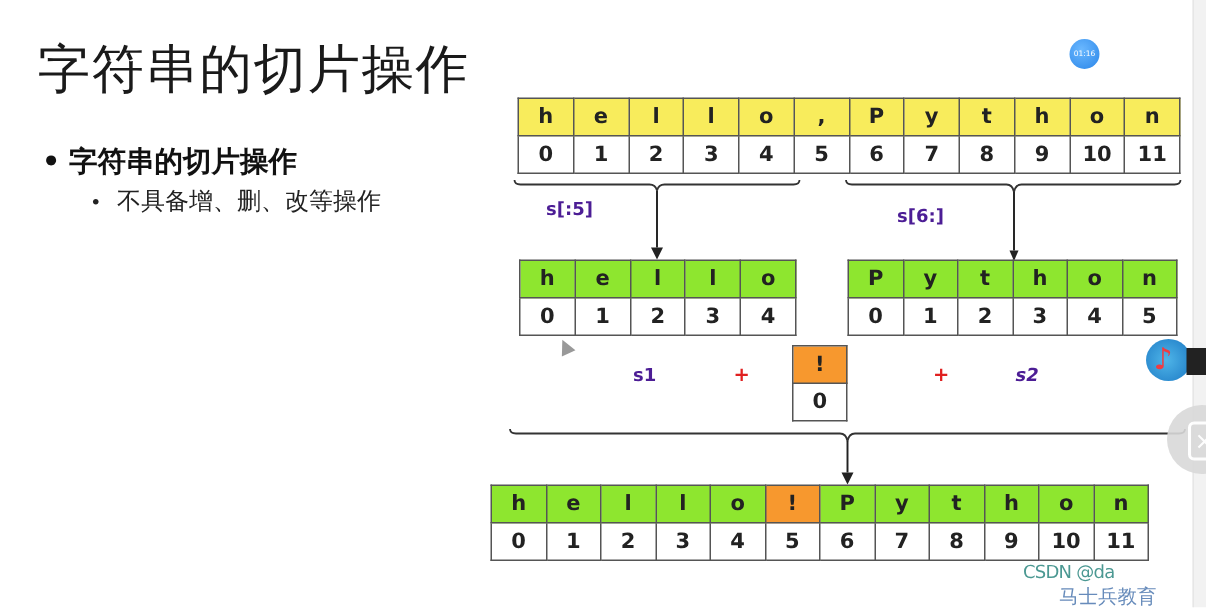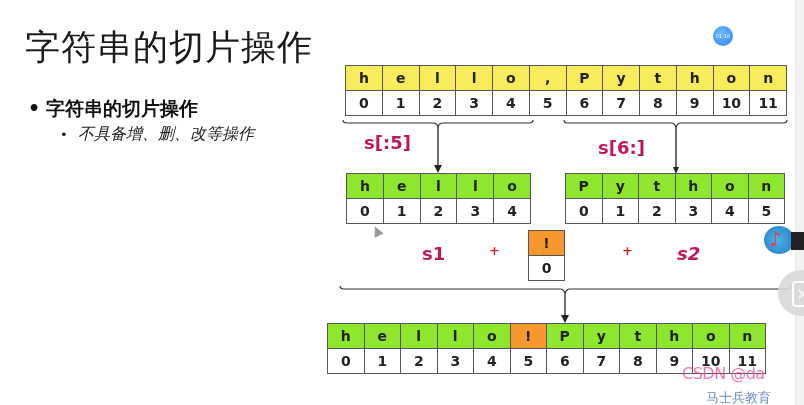--- a/index.html
+++ b/index.html
@@ -8,35 +8,35 @@
     font-family: "DejaVu Sans", "Liberation Sans", sans-serif; color: #111;
   }
   .slide { position: absolute; left: 0; top: 10px; width: 804px; height: 362px; }
   .title {
     position: absolute; left: 25px; top: 17px; font-size: 35px; font-weight: 300;
     letter-spacing: 1px; color: #1a1a1a; line-height: 40px; white-space: nowrap;
   }
   .bullets { position: absolute; left: 28px; top: 85px; }
   .b1 { font-size: 19px; font-weight: bold; line-height: 26px; white-space: nowrap; }
   .b1 .dot, .b2 .dot { display: inline-block; width: 18px; }
-  .b2 { font-size: 16px; line-height: 26px; margin-left: 32px; white-space: nowrap; color: #222; font-style: italic; }
+  .b2 { font-size: 16px; line-height: 26px; margin-left: 32px; white-space: nowrap; color: #222; }
   .b2 .dot { width: 18px; font-size: 13px; }
 
   table.strip { position: absolute; border-collapse: collapse; table-layout: fixed; }
   table.strip td {
     border: 1px solid #555; text-align: center; font-weight: bold; font-size: 14px;
     height: 24px; padding: 0; color: #222;
   }
   table.strip tr.chars td { font-family: "DejaVu Sans", sans-serif; }
   table.strip tr.idx td { background: #ffffff; font-weight: bold; color: #222; }
   .yellow td { background: #F8EC5C; }
   .green td { background: #8EE62F; }
   td.orange { background: #F7982E !important; }
 
-  .lbl { position: absolute; font-weight: bold; font-size: 18px; color: #be185d; white-space: nowrap; }
+  .lbl { position: absolute; font-weight: bold; font-size: 12px; color: #4c1d95; white-space: nowrap; }
   .plus { position: absolute; font-weight: bold; font-size: 13px; color: #E02020; }
   svg.lines { position: absolute; left: 0; top: 0; width: 804px; height: 405px; pointer-events: none; }
 
   .timer {
     position: absolute; left: 713px; top: 26px; width: 20px; height: 20px; border-radius: 50%;
     background: radial-gradient(circle at 40% 35%, #6ab8ff, #2a85e8); color: #fff;
     font-size: 5px; line-height: 20px; text-align: center;
   }
   .rightbar { position: absolute; left: 795px; top: 0; width: 9px; height: 405px; background: #f2f2f2; border-left: 1px solid #e6e6e6; }
   .music-icon {
@@ -49,21 +49,21 @@
   .music-tag { position: absolute; left: 791px; top: 232px; width: 13px; height: 18px; background: #222; }
   .close-circle {
     position: absolute; left: 778px; top: 270px; width: 46px; height: 46px; border-radius: 50%;
     background: #d9d9d9; opacity: 0.9;
   }
   .close-circle .x {
     position: absolute; left: 14px; top: 11px; width: 18px; height: 22px; border: 2px solid #fff; border-radius: 4px;
     color: #fff; font-size: 16px; line-height: 22px; text-align: center;
   }
   .watermark {
-    position: absolute; left: 682px; top: 364px; font-size: 16px; color: #ec4899; opacity: 0.75; white-space: nowrap;
+    position: absolute; left: 682px; top: 374px; font-size: 12px; color: #0f766e; opacity: 0.75; white-space: nowrap;
     letter-spacing: -0.5px;
   }
   .watermark2 {
     position: absolute; left: 706px; top: 389px; font-size: 13px; color: #3465a4; opacity: 0.75; white-space: nowrap; font-family: Liberation Serif, serif;
   }
   .cursor { position: absolute; left: 372px; top: 216px; width: 0; height: 0;
     border-left: 5px solid transparent; border-right: 5px solid transparent; border-bottom: 10px solid #999; transform: rotate(-25deg); }
 </style>
 </head>
 <body>

